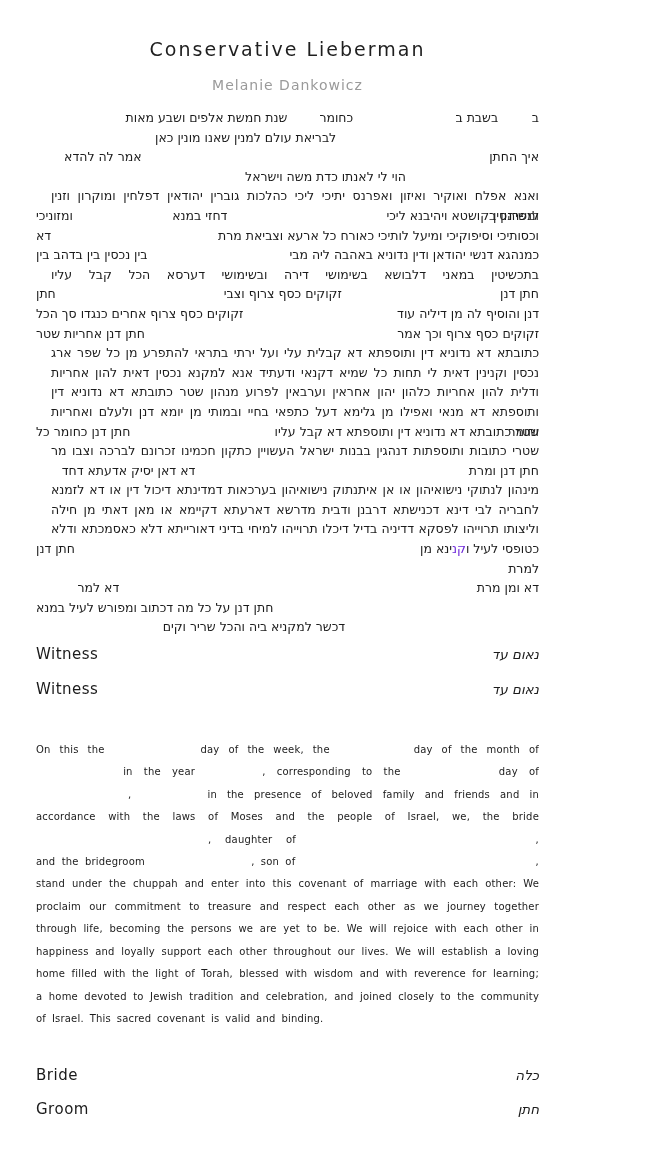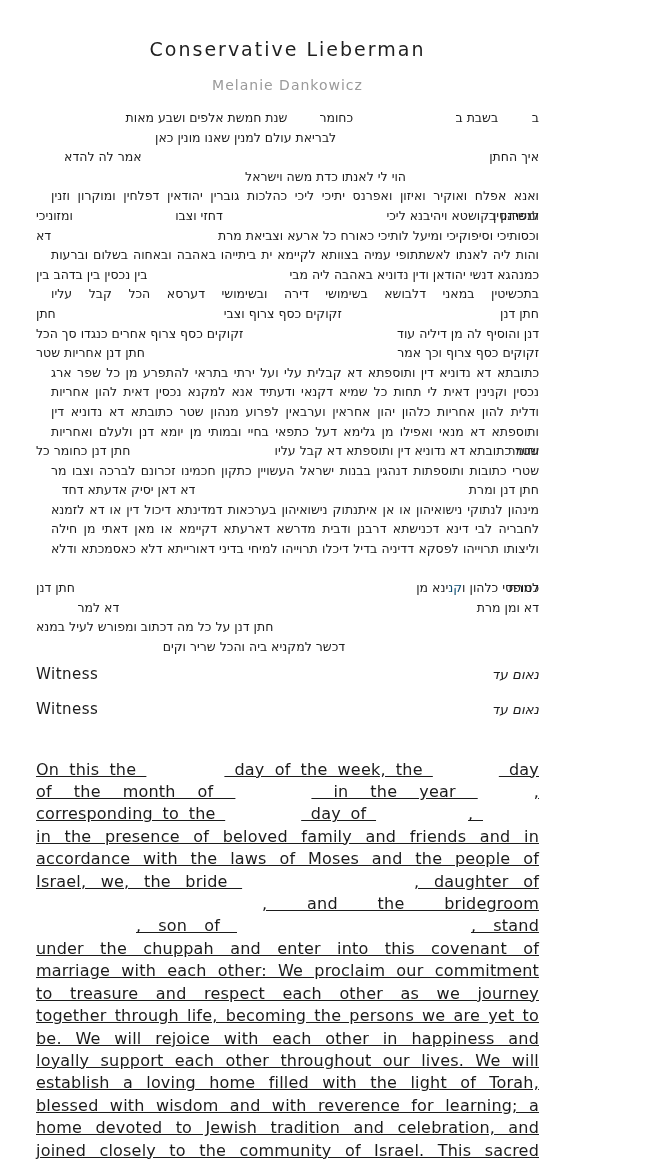--- a/index.html
+++ b/index.html
@@ -24,34 +24,34 @@
     display:flex;direction:rtl;align-items:baseline;
     font-size:12.5px;line-height:19.6px;height:19.6px;
     font-family:"DejaVu Sans",sans-serif;
   }
   .h-t{white-space:pre;flex:0 0 auto;}
   .h-b{display:block;min-width:6px;height:1px;}
   .heb-line.jus .h-t{
     flex:1 1 auto;white-space:normal;
     text-align:justify;text-align-last:justify;margin-left:15px;
   }
-  .green{color:#0c4a6e;margin-top:19px;}
+  .green{color:#6d28d9;}
   
   .row-block{margin-top:8px;}
   .sig-row{
     display:flex;justify-content:space-between;align-items:baseline;
     margin-bottom:17px;
   }
   .sig-row .en{font-size:15px;letter-spacing:0.5px;}
   .sig-row .he{direction:rtl;font-size:13.5px;font-style:italic;}
   
   #english-par{
     margin-top:41px;
-    font-size:16px;line-height:22.4px;
-    text-align:justify;word-spacing:2.5px;letter-spacing:0.2px;text-decoration:underline;
+    font-size:10px;line-height:22.4px;
+    text-align:justify;word-spacing:2.5px;letter-spacing:0.2px;
   }
   .e-t{white-space:normal;}
   .e-b{display:inline-block;height:1px;vertical-align:baseline;}
   #signature-rows{margin-top:36px;}
   #signature-rows .sig-row{margin-bottom:16px;}
 </style>
 </head>
 <body>
 
 <div class="page">
@@ -86,31 +86,28 @@
         <span class="h-b" style="flex: 145 1 145px;"></span>
         <span class="h-t">הוי לי לאנתו כדת משה וישראל</span>
         <span class="h-b" style="flex: 228 1 228px;"></span>
       </div>
       <div class="heb-line jus">
         <span class="h-t">ואנא אפלח ואוקיר ואיזון ואפרנס יתיכי ליכי כהלכות גוברין יהודאין דפלחין ומוקרון וזנין ומפרנסין</span>
       </div>
       <div class="heb-line">
         <span class="h-t">לנשיהון בקושטא ויהיבנא ליכי</span>
         <span class="h-b" style="flex: 168 1 168px;"></span>
-        <span class="h-t">דחזי וצבו</span>
+        <span class="h-t">דחזי במנא</span>
         <span class="h-b" style="flex: 105 1 105px;"></span>
         <span class="h-t">ומזוניכי</span>
       </div>
       <div class="heb-line">
         <span class="h-t">וכסותיכי וסיפוקיכי ומיעל לותיכי כאורח כל ארעא וצביאת מרת</span>
         <span class="h-b" style="flex: 178 1 178px;"></span>
         <span class="h-t">דא</span>
-      </div>
-      <div class="heb-line jus">
-        <span class="h-t">והות ליה לאנתו לאשתתופי עמיה בצוותא לקיימא ית ביתייהו באהבה ובאחוה בשלום וברעות</span>
       </div>
       <div class="heb-line">
         <span class="h-t">כמנהגא דנשי יהודאן ודין נדוניא באהבה ליה מבי</span>
         <span class="h-b" style="flex: 115 1 115px;"></span>
         <span class="h-t">בין נכסין בין בדהב בין</span>
       </div>
       <div class="heb-line jus">
         <span class="h-t">בתכשיטין במאני דלבושא בשימושי דירה ובשימושי דערסא הכל קבל עליו</span>
       </div>
       <div class="heb-line">
@@ -159,21 +156,21 @@
       <div class="heb-line jus">
         <span class="h-t">מינהון לנתוקי נישואיהון או אן איתנתוק נישואיהון בערכאות דמדינתא דיכול דין או דא לזמנא</span>
       </div>
       <div class="heb-line jus">
         <span class="h-t">לחבריה לבי דינא דכנישתא דרבנן ודבית מדרשא דארעתא דקיימא או מאן דאתי מן חילה</span>
       </div>
       <div class="heb-line jus">
         <span class="h-t">וליצותו תרוייהו לפסקא דדיניה בדיל דיכלו תרוייהו למיחי בדיני דאורייתא דלא כאסמכתא ודלא</span>
       </div>
       <div class="heb-line">
-        <span class="h-t">כטופסי כלהון ו</span>
+        <span class="h-t">כטופסי לעיל ו</span>
         <span class="h-t green">קנ</span>
         <span class="h-t">ינא מן</span>
         <span class="h-b" style="flex: 318 1 318px;"></span>
         <span class="h-t">חתן דנן</span>
       </div>
       <div class="heb-line">
         <span class="h-t">למרת</span>
         <span class="h-b" style="flex: 560 1 560px;"></span>
       </div>
       <div class="heb-line">

